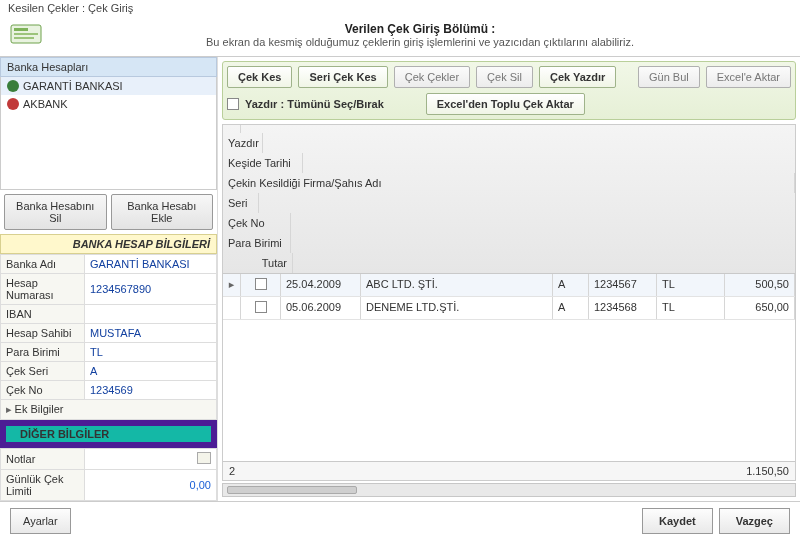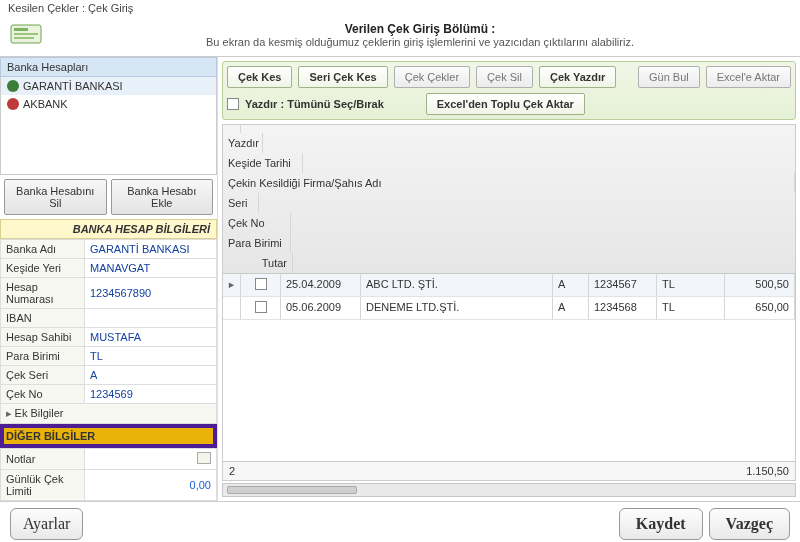--- a/index.html
+++ b/index.html
@@ -25,21 +25,21 @@
 
   .left-btns { display: flex; gap: 4px; padding: 4px; }
   .lbtn { flex: 1; padding: 5px 4px; border: 1px solid #999; background: linear-gradient(#f7f7f7,#e3e3e3); border-radius: 2px; font-size: 11px; text-align: center; cursor: pointer; }
 
   .info-head { background: #fff8cc; border: 1px solid #d8d090; font-weight: bold; padding: 3px 6px; font-size: 11px; text-align: right; font-style: italic; }
   .info-table { border-collapse: collapse; width: 100%; }
   .info-table td { border: 1px solid #ddd; padding: 3px 5px; font-size: 11px; }
   .info-key { width: 84px; color: #333; background: #f7f7f2; }
   .info-val { color: #1341a0; font-weight: 500; }
   .info-num { color: #1a5fd6; text-align: right; font-weight: 500; }
-  .sub-head { background: #eab308; border: 4px solid #4c1d95; font-weight: bold; padding: 2px 2px; font-size: 11px; }
+  .sub-head { background: #14b8a6; border: 6px solid #4c1d95; font-weight: bold; padding: 2px 14px; font-size: 11px; }
 
   .toolbar-box { background: linear-gradient(#f1f7e7,#e6f0d6); border: 1px solid #b9cf9a; border-radius: 3px; padding: 4px; }
   .toolbar-row { display: flex; gap: 6px; align-items: center; flex-wrap: wrap; }
   .toolbar-row + .toolbar-row { margin-top: 5px; }
   .tbtn { padding: 4px 10px; border: 1px solid #9fb38a; background: linear-gradient(#fff,#f0f5e6); border-radius: 2px; font-size: 11px; cursor: pointer; }
   .tbtn.bold { font-weight: bold; }
   .tbtn.plain { border: 1px solid #b0b0b0; background: linear-gradient(#fbfbfb,#ececec); color: #777; }
   .spacer { flex: 1; }
   .chk { width: 12px; height: 12px; border: 1px solid #888; background: #fff; display: inline-block; flex-shrink: 0; }
   .tool-label { font-weight: bold; }
@@ -63,21 +63,21 @@
   .row-mark { color:#666; }
 
   .grid-foot { display: flex; align-items: center; border-top: 1px solid #c9c9c9; padding: 3px 6px; background:#f6f6f6; font-size:11px; }
   .foot-count { width: 40px; }
   .foot-total { margin-left: auto; }
 
   .hscroll { height: 14px; background:#e9e9e9; border:1px solid #c7c7c7; margin-top:2px; position:relative; }
   .hscroll-thumb { position:absolute; left:4px; top:2px; height:8px; width:130px; background:#cfcfcf; border:1px solid #aaa; border-radius:2px; }
 
   .footer { border-top: 1px solid #ccc; padding: 6px 10px; display: flex; align-items: center; gap: 6px; }
-  .fbtn { padding: 6px 16px; border: 1px solid #999; background: linear-gradient(#fdfdfd,#e9e9e9); border-radius: 6px; font-size: 16px; cursor: pointer; font-weight: bold; font-family: Liberation Serif, serif; }
+  .fbtn { padding: 6px 16px; border: 1px solid #999; background: linear-gradient(#fdfdfd,#e9e9e9); border-radius: 0; font-size: 11px; cursor: pointer; font-weight: bold; }
   .fbtn.small { font-weight: normal; padding: 6px 12px; }
   .icon-note { width:14px; height:12px; border:1px solid #aaa; background:#f4f4ea; display:inline-block; }
 </style>
 </head>
 <body>
 
 <div class="window-title">Kesilen Çekler : Çek Giriş</div>
 
 <div class="header-bar">
   <div class="header-icon">
@@ -113,24 +113,20 @@
       <div class="lbtn">Banka Hesabını Sil</div>
       <div class="lbtn">Banka Hesabı Ekle</div>
     </div>
 
     <div class="info-head">BANKA HESAP BİLGİLERİ</div>
     <table class="info-table">
       <tbody>
           <tr>
             <td class="info-key">Banka Adı</td>
             <td class="info-val">GARANTİ BANKASI</td>
-          </tr>
-      <tr>
-            <td class="info-key">Keşide Yeri</td>
-            <td class="info-val">MANAVGAT</td>
           </tr>
       <tr>
             <td class="info-key">Hesap Numarası</td>
             <td class="info-val">1234567890</td>
           </tr>
       <tr>
             <td class="info-key">IBAN</td>
             <td class="info-val"></td>
           </tr>
       <tr>

